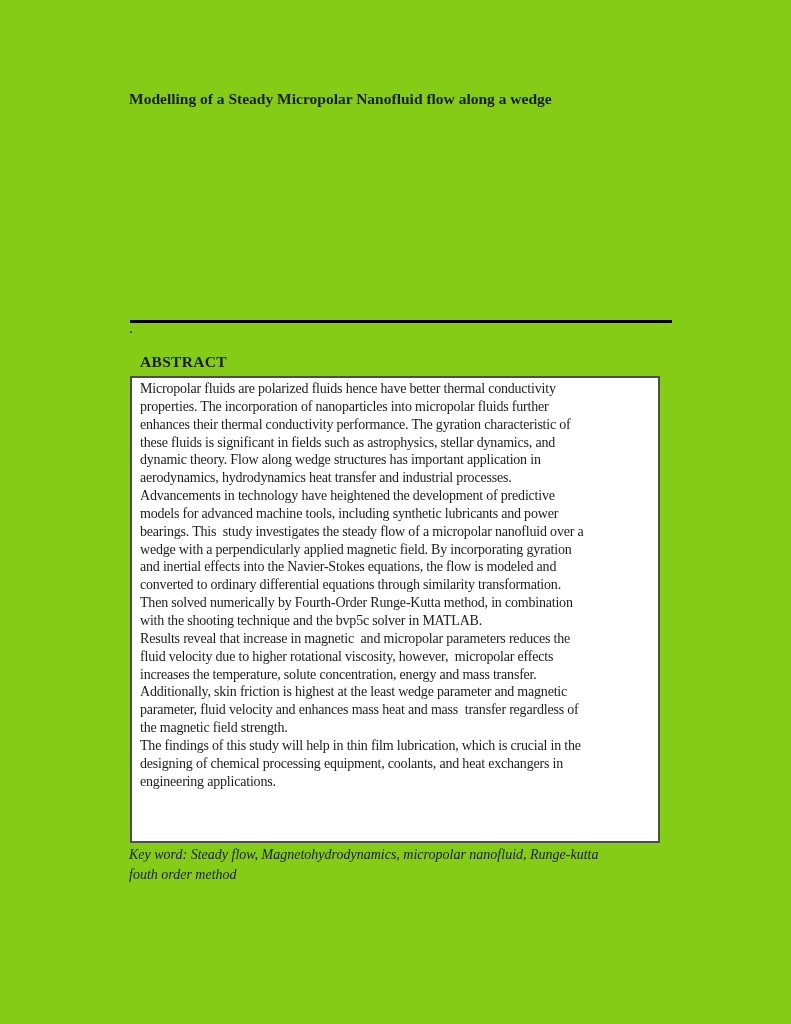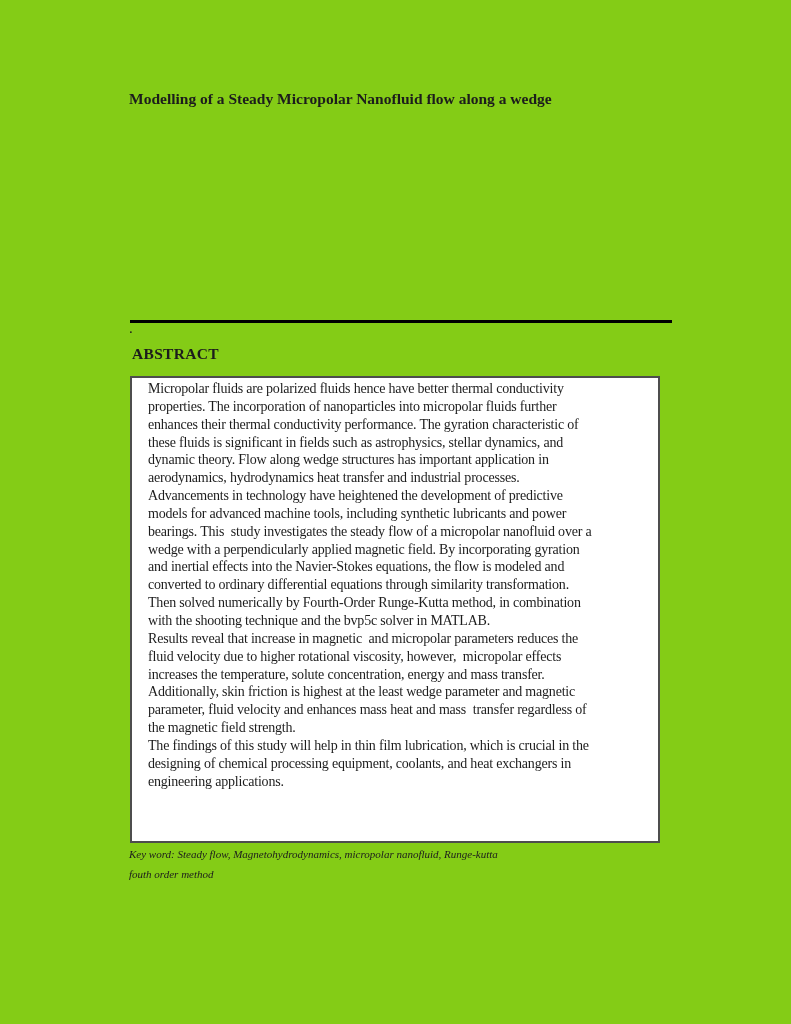--- a/index.html
+++ b/index.html
@@ -41,49 +41,49 @@
     position: absolute;
     left: 129px;
     top: 321px;
     font-size: 15px;
     line-height: 15px;
   }
   .abstract-heading {
     position: absolute;
     left: 128px;
     top: 341px;
-    margin: 4px;
+    margin: 12px;
     font-size: 15.5px;
     font-weight: bold;
     letter-spacing: 0.3px;
   }
   .abstract-box {
     position: absolute;
     left: 130px;
     top: 376px;
     width: 530px;
     height: 467px;
     box-sizing: border-box;
     border: 2px solid #4d4d4d;
-    padding: 2px 16px;
+    padding: 2px 8px;
     background: #ffffff;
   }
   .abstract-text {
     font-size: 14px;
     line-height: 17.85px;
     letter-spacing: -0.2px;
     white-space: pre-wrap;
   }
   .keywords {
     position: absolute;
     left: 129px;
     top: 845px;
     width: 546px;
     font-style: italic;
-    font-size: 11px;
+    font-size: 14px;
     line-height: 19.5px;
     white-space: pre-wrap;
   }
 </style>
 </head>
 <body>
 
 <div class="page">
 
   <h1 class="doc-title">Modelling of a Steady Micropolar Nanofluid flow along a wedge</h1>

